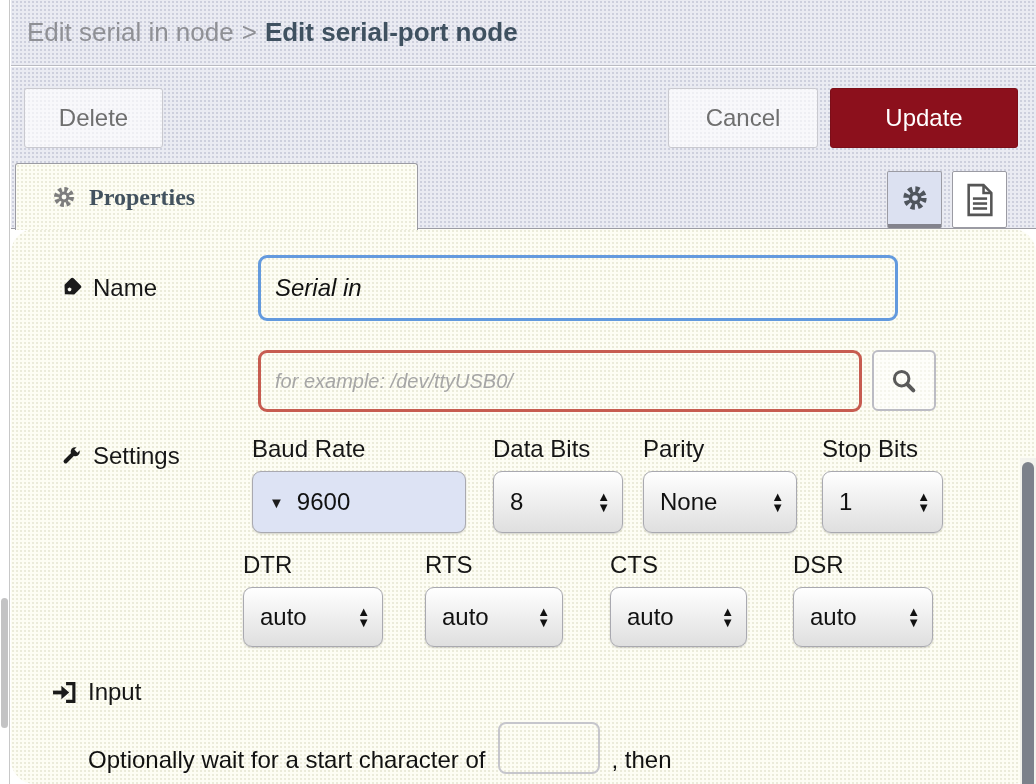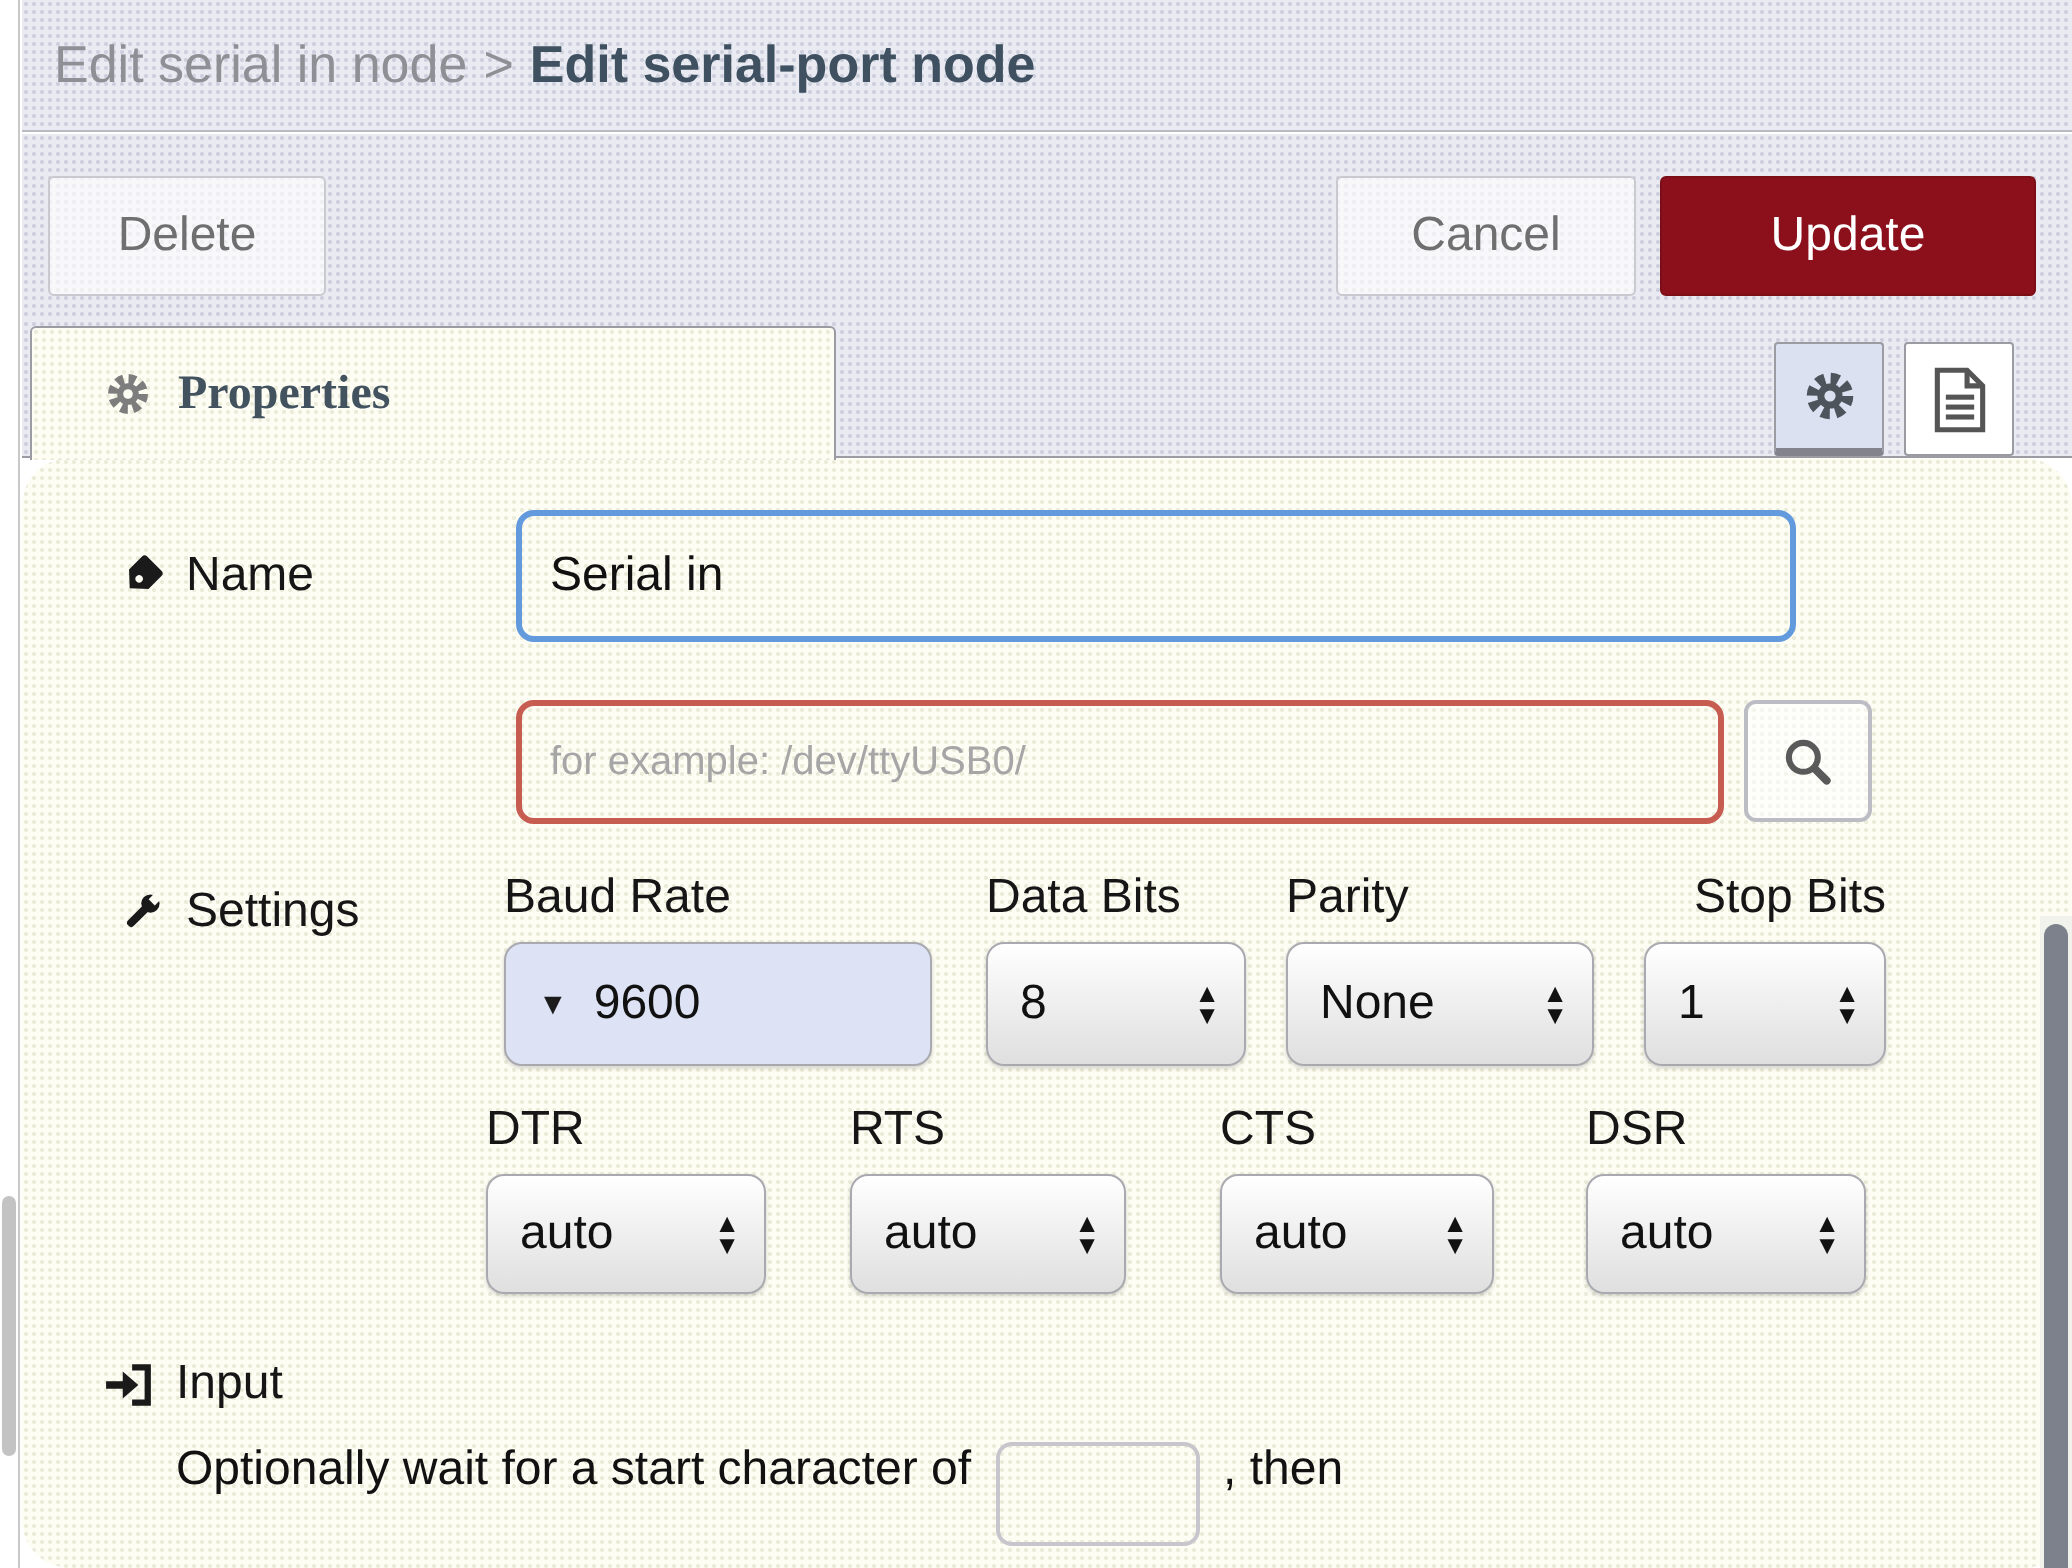--- a/index.html
+++ b/index.html
@@ -62,21 +62,21 @@
 
   
   .form { position: absolute; left: 0; top: 229px; width: 100%; height: 555px; }
   .field-label { position: absolute; display: flex; align-items: center; gap: 11px;
     font-size: 24px; color: #161616; white-space: nowrap; }
   #name-label  { left: 49px; top: 26px;  height: 66px; }
   #port-label  { left: 49px; top: 121px; height: 62px; }
   #settings-label { left: 49px; top: 212px; height: 30px; }
   #input-label { left: 41px; top: 448px; height: 30px; }
 
-  input { font-family: inherit; color: #111; outline: none; }
+  input { font-family: inherit; color: #111; outline: none; font-style: italic; }
   input::placeholder { color: #a6a6a6; }
   #name-input { position: absolute; left: 247px; top: 26px; width: 640px; height: 66px;
     border: 3px solid #639ade; border-radius: 9px; background: transparent;
     font-size: 24px; padding: 0 14px; }
   #port-input { position: absolute; left: 247px; top: 121px; width: 604px; height: 62px;
     border: 3px solid #c75c50; border-radius: 9px; background: transparent;
     font-size: 20px; padding: 0 14px; }
   #port-search-btn { position: absolute; left: 861px; top: 121px; width: 64px; height: 61px;
     background: rgba(255,255,255,0.5); border: 2px solid #bcbcc4; border-radius: 6px;
     display: flex; align-items: center; justify-content: center; cursor: pointer; }
@@ -91,28 +91,28 @@
   .sel.short { height: 60px; }
   .sel-val { font-size: 24px; color: #111; }
   .spin { display: flex; flex-direction: column; align-items: center; color: #111; }
   .spin i { font-style: normal; font-size: 13px; line-height: 11px; }
   .sel.baud { background: #dde3f4; justify-content: flex-start; gap: 13px; }
   .caret { font-size: 15px; color: #1c1c1c; }
 
   #grp-baud     { left: 241px; top: 206px; width: 214px; }
   #grp-databits { left: 482px; top: 206px; width: 130px; }
   #grp-parity   { left: 632px; top: 206px; width: 154px; }
-  #grp-stopbits { left: 811px; top: 206px; width: 121px; text-align: right; }
+  #grp-stopbits { left: 811px; top: 206px; width: 121px; }
   #grp-dtr { left: 232px; top: 322px; width: 140px; }
   #grp-rts { left: 414px; top: 322px; width: 138px; }
   #grp-cts { left: 599px; top: 322px; width: 137px; }
   #grp-dsr { left: 782px; top: 322px; width: 140px; }
 
   #wait-row { position: absolute; left: 77px; top: 492px; height: 53px;
-    display: flex; align-items: flex-start; font-size: 24px; color: #111; white-space: nowrap; }
+    display: flex; align-items: flex-end; font-size: 24px; color: #111; white-space: nowrap; }
   #start-char-input { width: 102px; height: 52px; margin: 0 12px;
     border: 2px solid #c6c6cc; border-radius: 8px; background: transparent;
     font-size: 24px; text-align: center; }
 
   
   .scroll-track { position: absolute; right: 0; top: 229px; width: 16px; height: 555px;
     background: #f2f2ec; }
   .scroll-thumb { position: absolute; right: 2px; top: 4px; width: 12px; height: 551px;
     background: #7c818b; border-radius: 6px 6px 0 0; cursor: pointer; }
 

